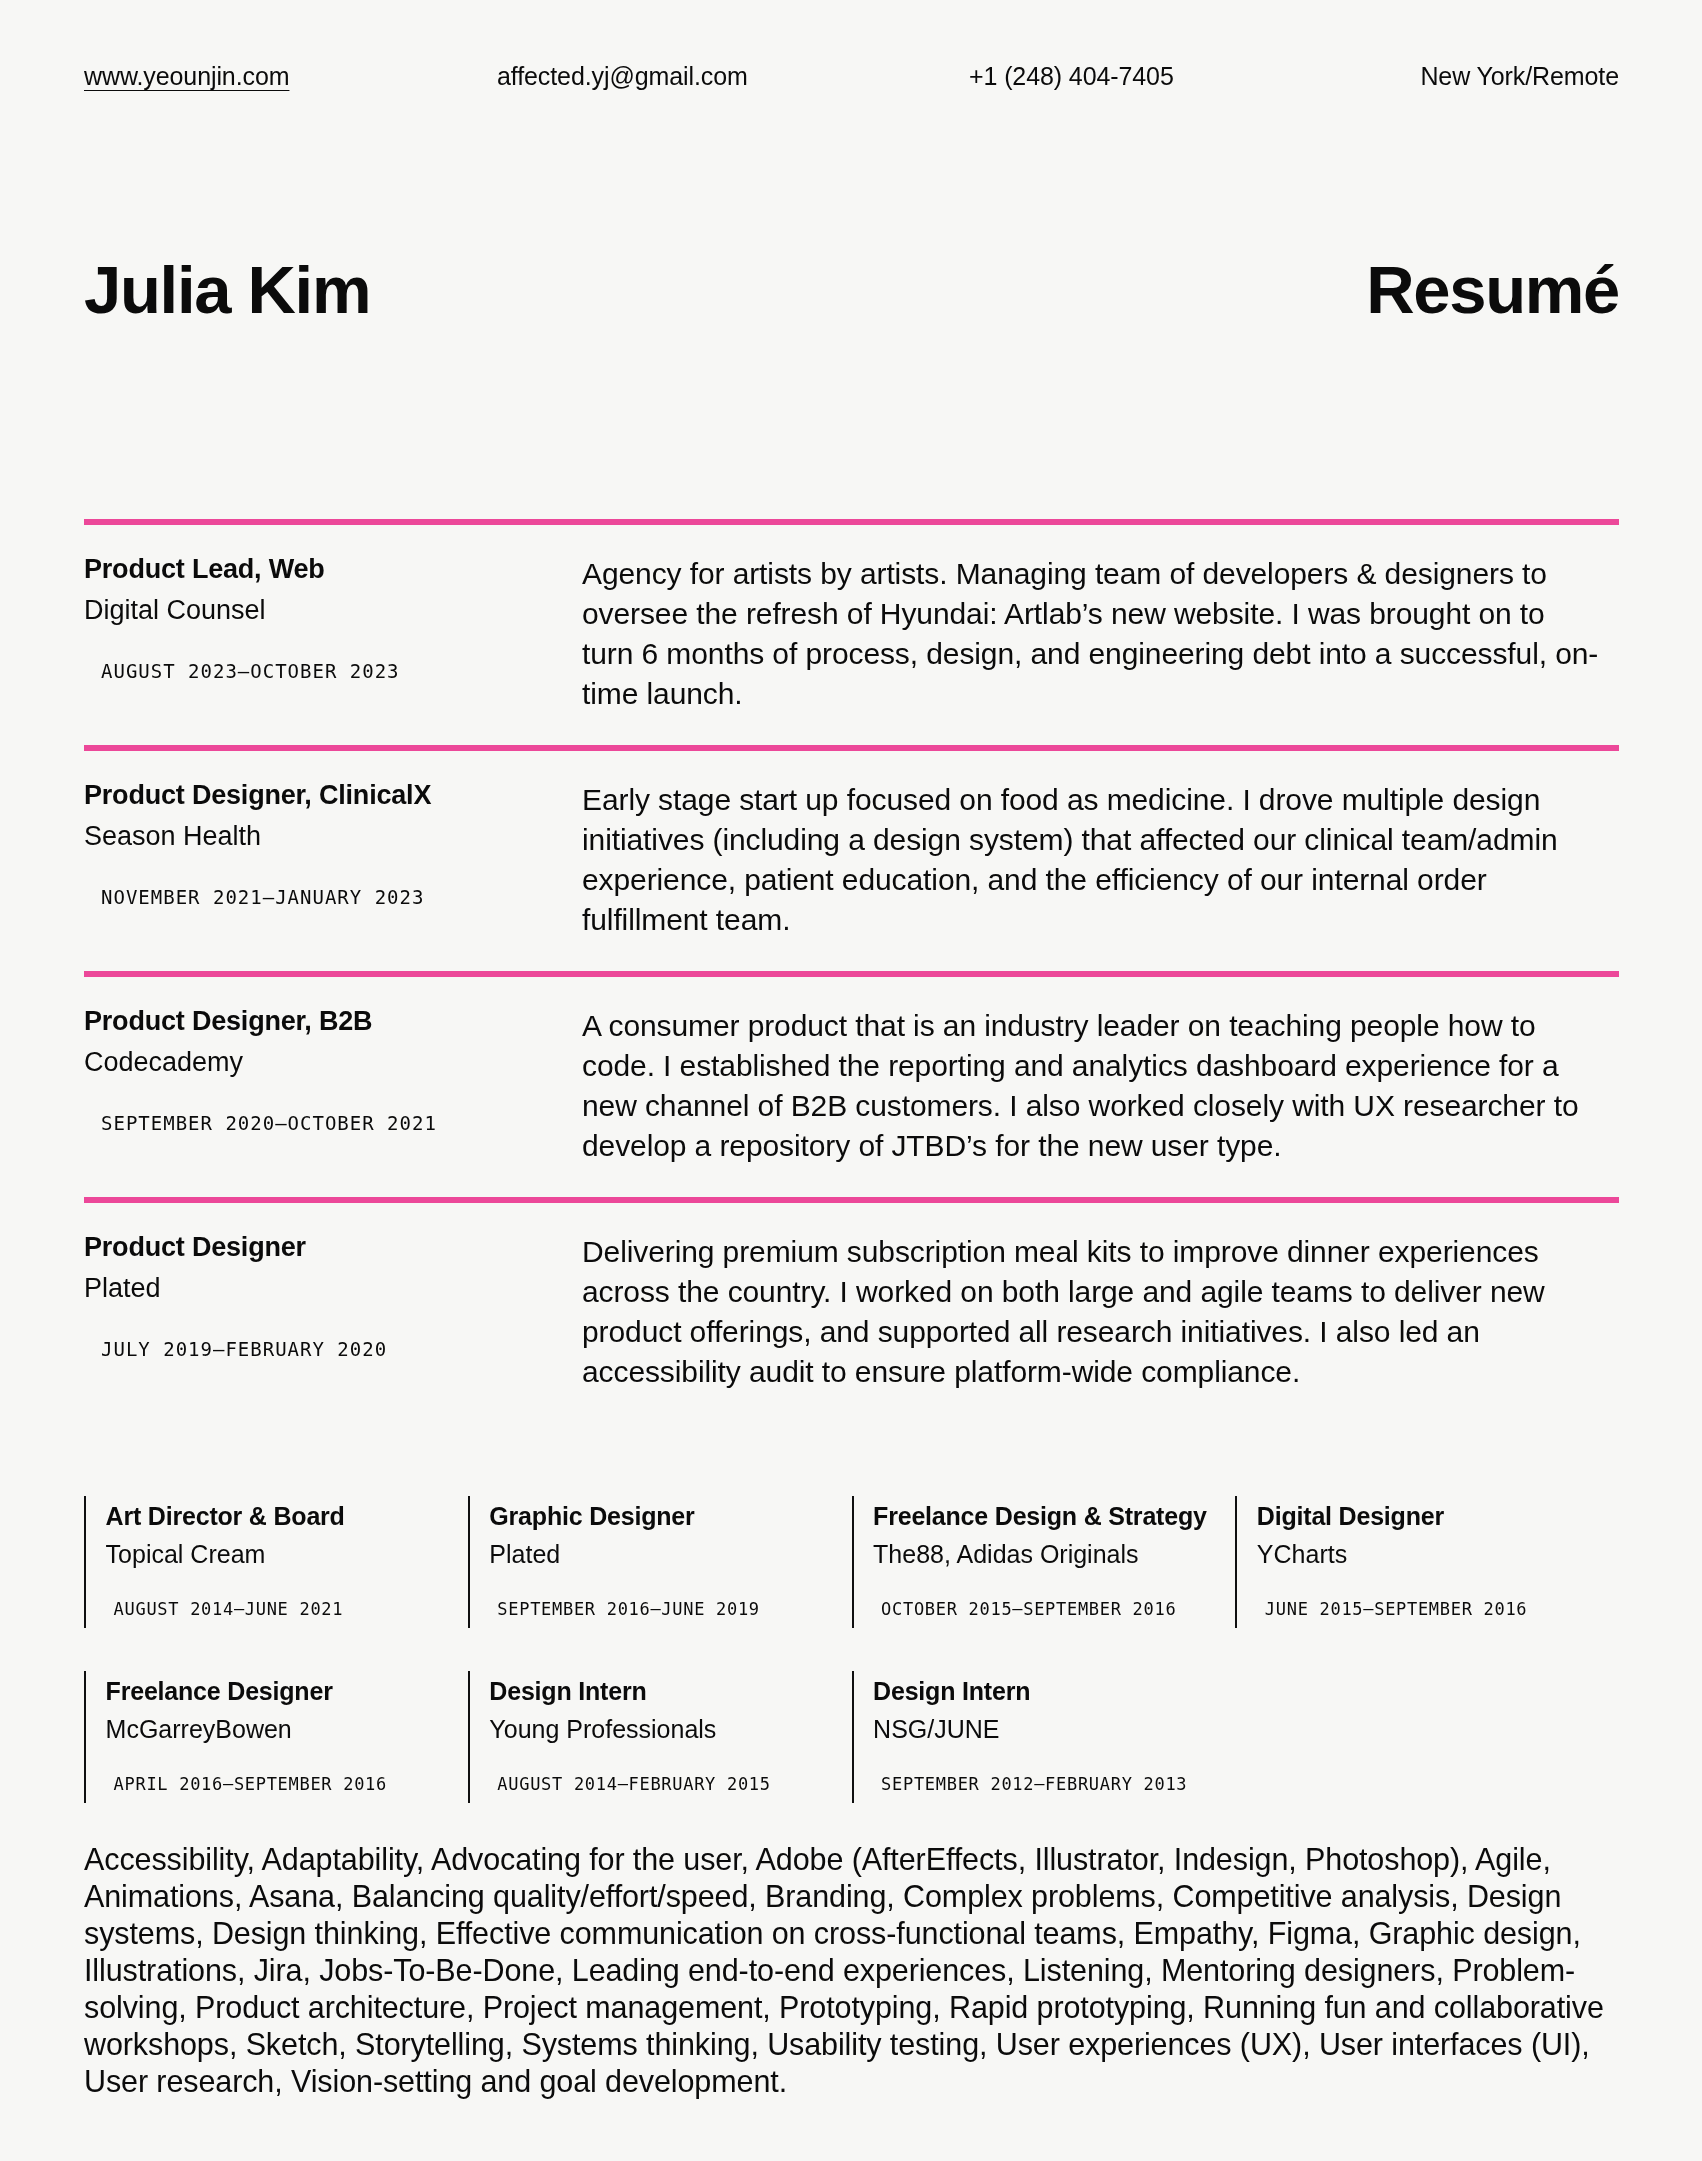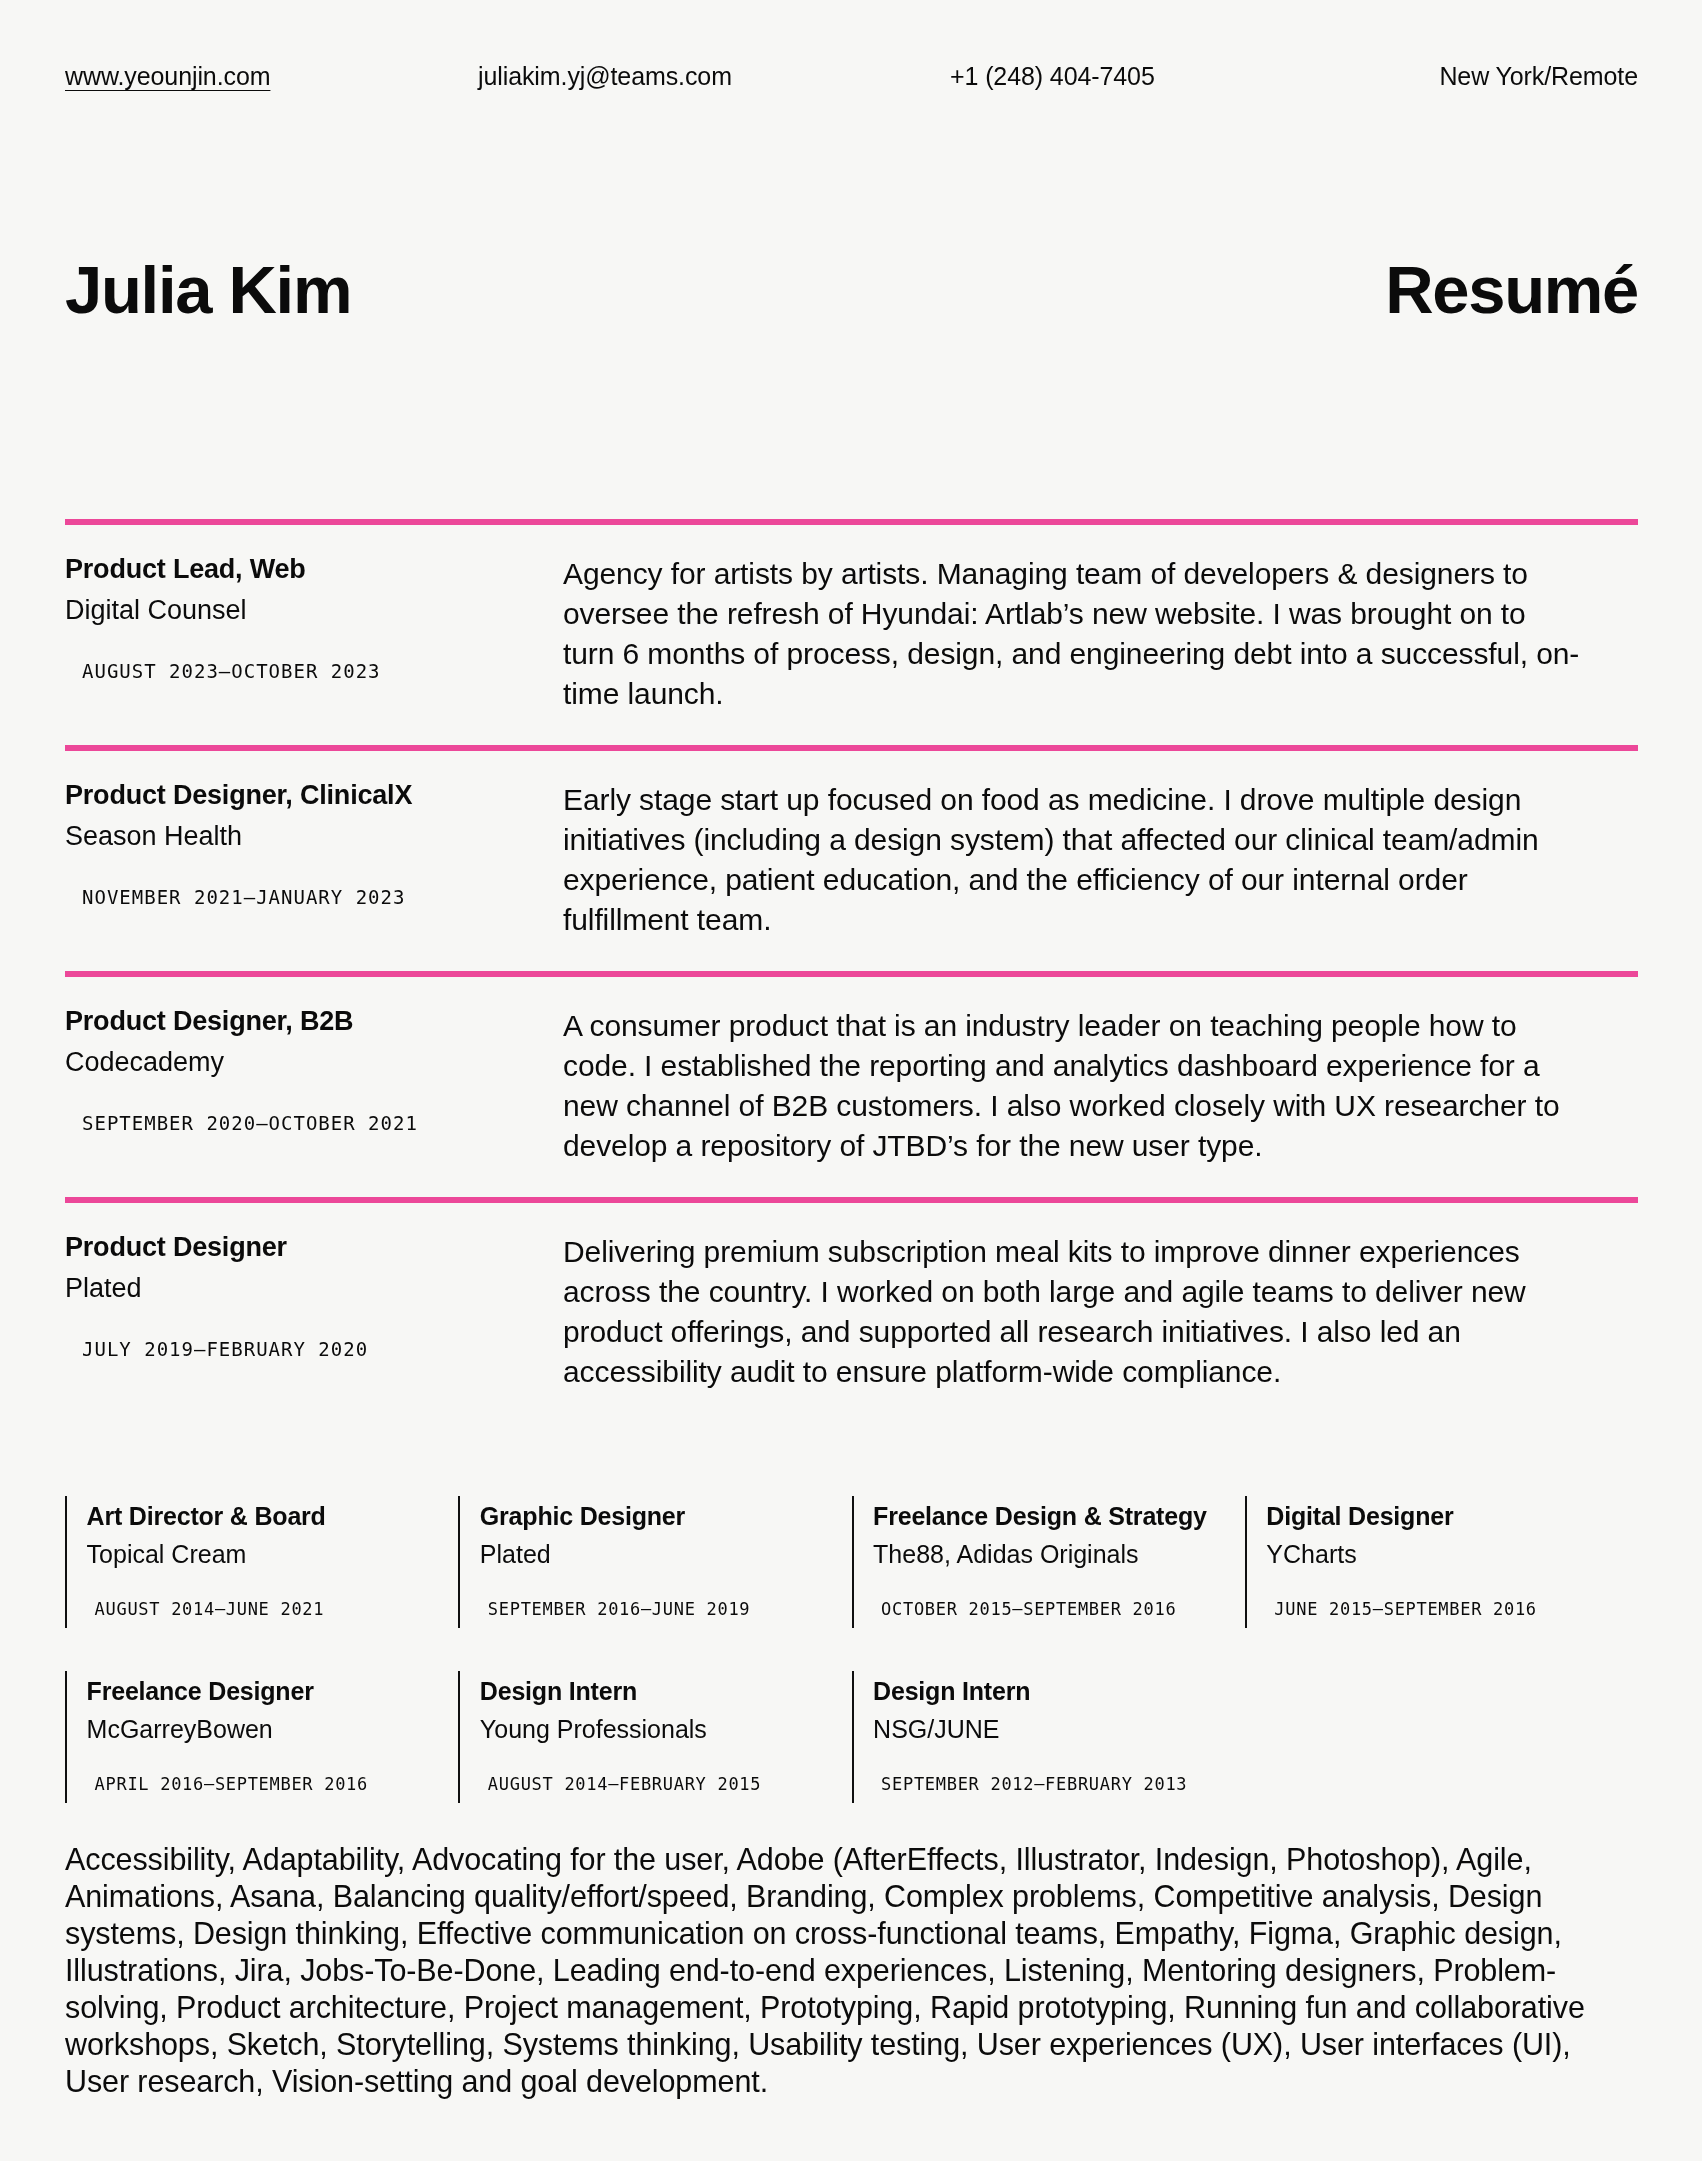--- a/index.html
+++ b/index.html
@@ -9,21 +9,21 @@
   body {
     width: 1703px;
     height: 2161px;
     background: #f7f7f5;
     color: #0b0b0b;
     font-family: "Liberation Sans", sans-serif;
     overflow: hidden;
     box-sizing: border-box;
   }
   .page {
-    padding: 0 65px;
+    padding: 0 84px;
     box-sizing: border-box;
     width: 100%;
     height: 100%;
   }
 
   
   .contact-row {
     padding-top: 63px;
     display: grid;
     grid-template-columns: 413px 472px 419px 1fr;
@@ -128,21 +128,21 @@
     max-width: 1585px;
   }
 </style>
 </head>
 <body>
 
 <div class="page">
 
   <div class="contact-row">
     <a href="#" class="website">www.yeounjin.com</a>
-    <span class="email">juliakim.yj@teams.com</span>
+    <span class="email">affected.yj@gmail.com</span>
     <span class="phone">+1 (248) 404-7405</span>
     <span class="location">New York/Remote</span>
   </div>
 
   <div class="title-row">
     <h1 style="margin:0;font-size:inherit;font-weight:inherit;">Julia Kim</h1>
     <span>Resumé</span>
   </div>
 
   <div class="experience">

